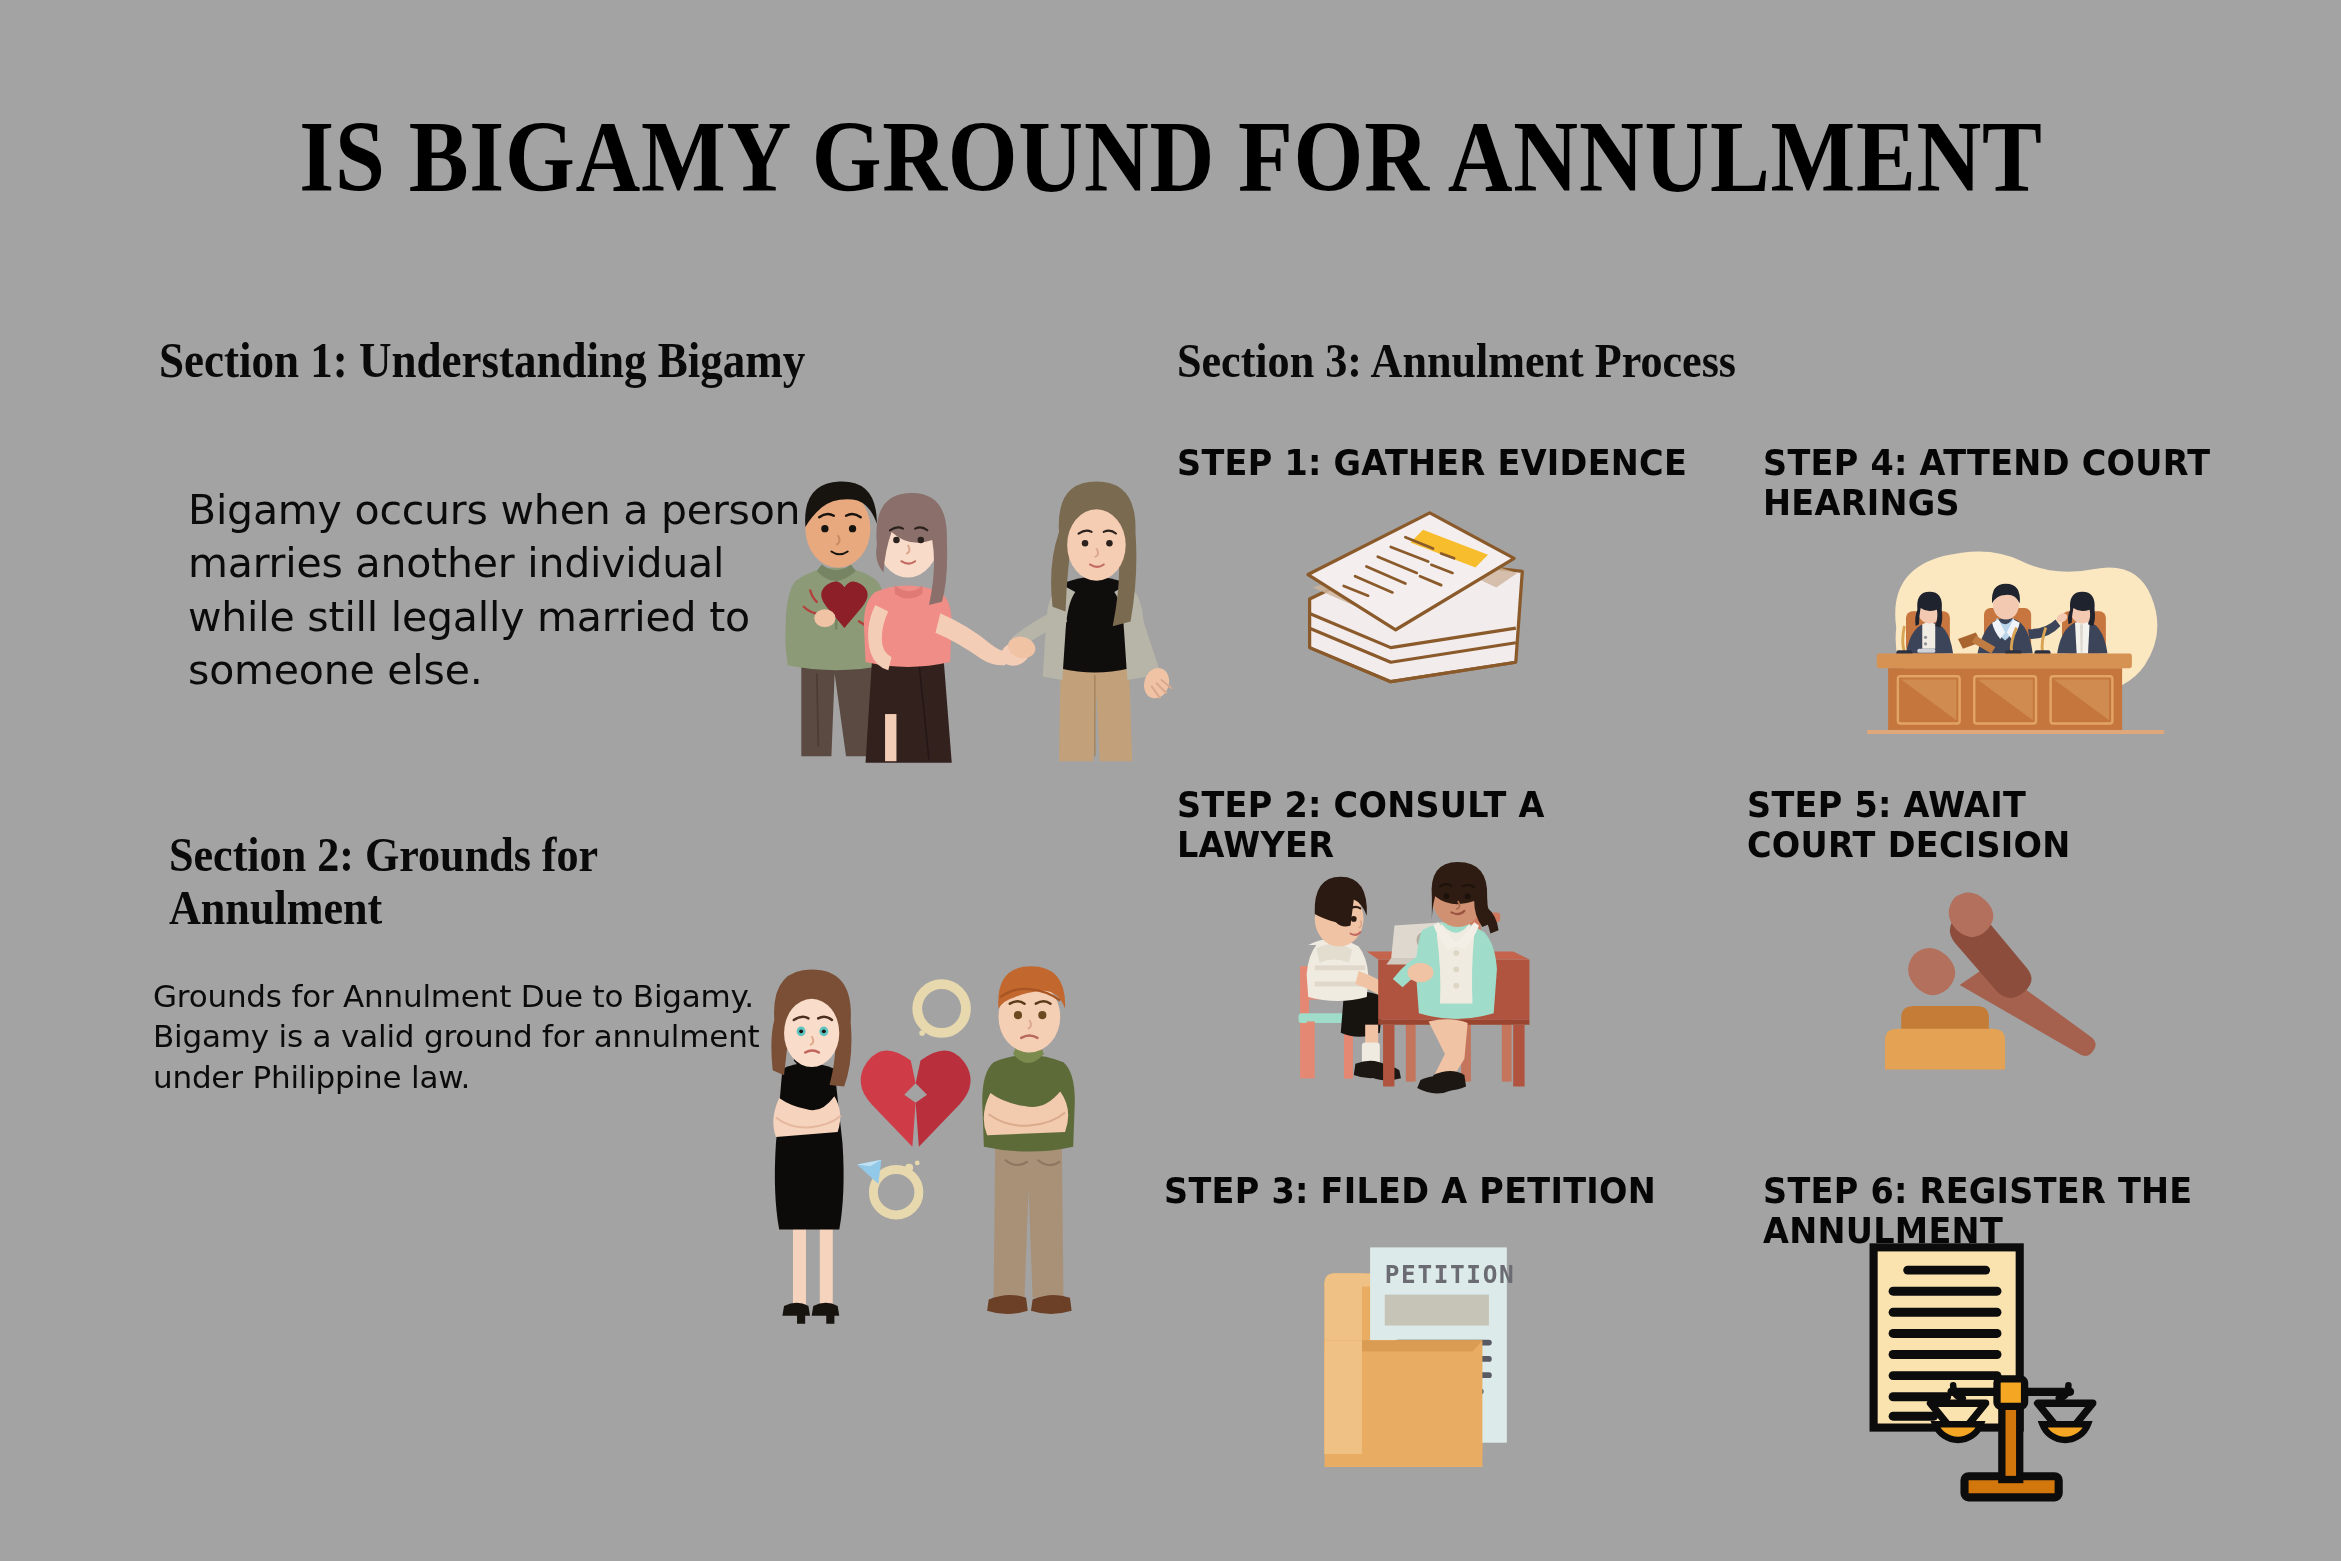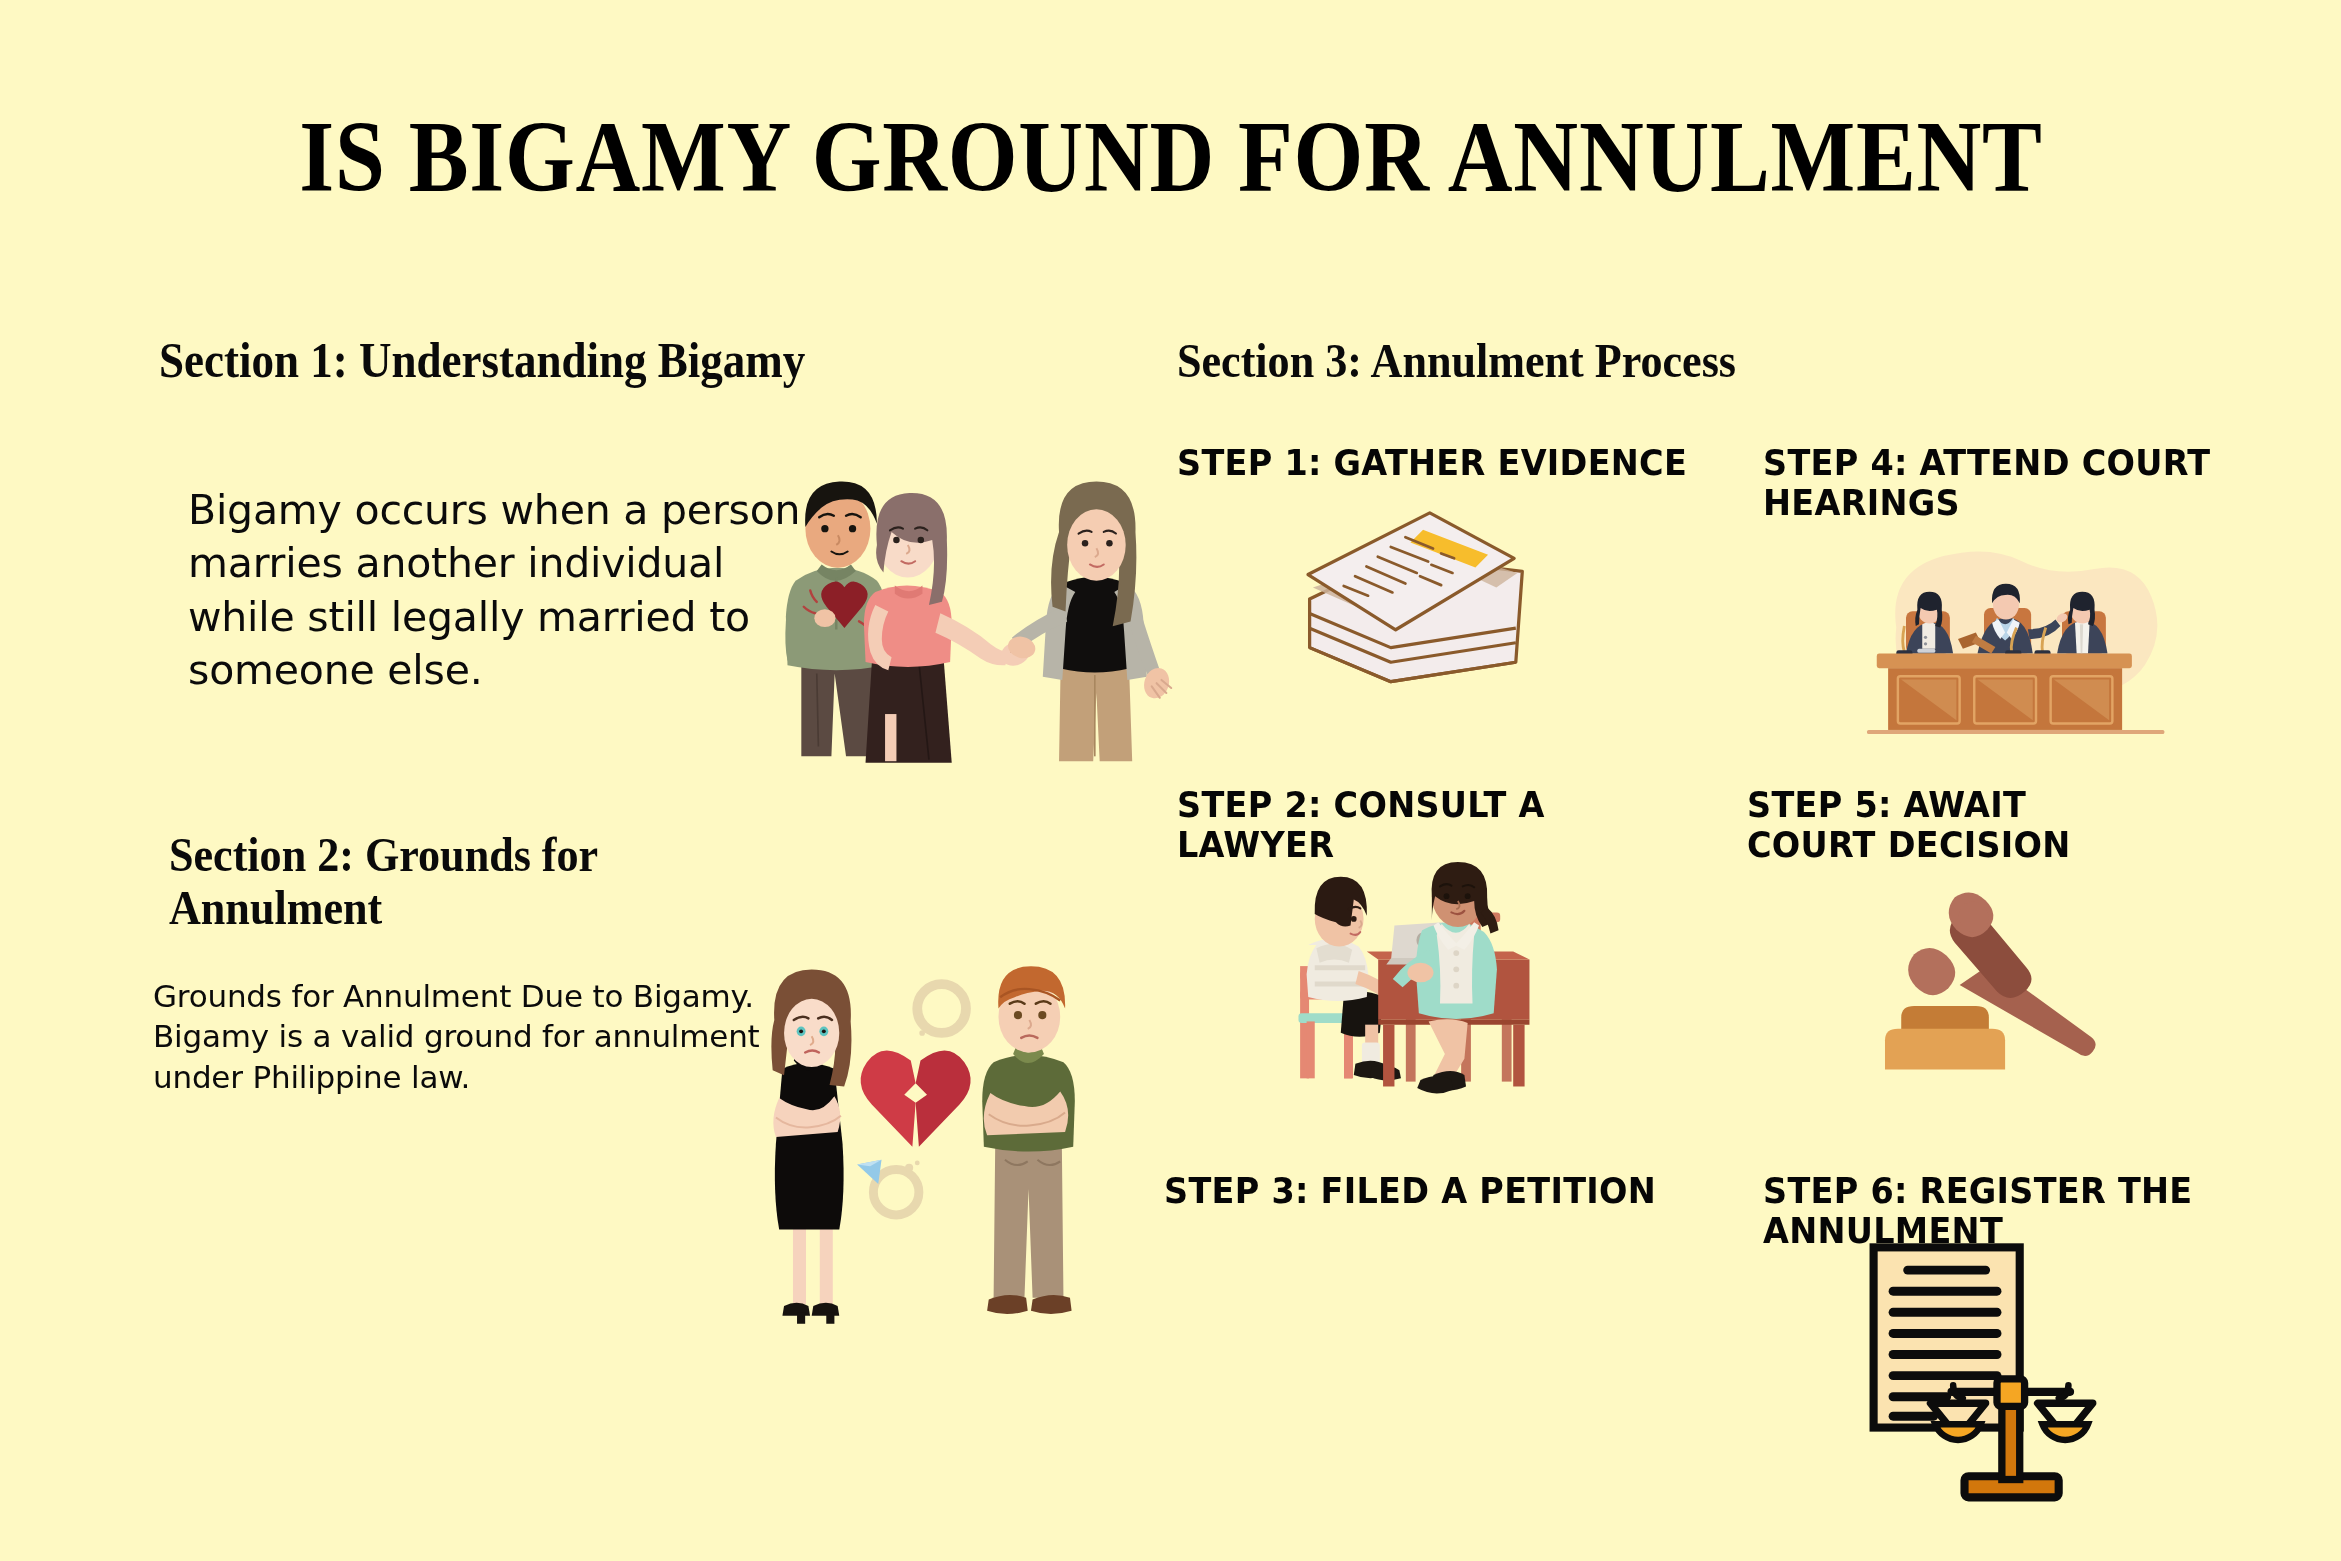--- a/index.html
+++ b/index.html
@@ -11,21 +11,21 @@
     background: #fcefe7;
     font-family: "Liberation Sans", sans-serif;
     overflow: hidden;
     position: relative;
   }
 
   .poster {
     position: relative;
     width: 2342px;
     height: 1561px;
-    background: #fef9c3;
+    background: #a3a3a3;
   }
 
   
   .title {
     position: absolute;
     left: 0;
     top: 106px;
     width: 2342px;
     text-align: center;
     font-family: "Liberation Serif", "DejaVu Serif", serif;
@@ -369,20 +369,43 @@
       <circle cx="244" cy="42" r="3.6" fill="#1c120b"></circle>
       <path d="M210 30 q8 -5 14 -1" stroke="#1c120b" stroke-width="2.6" fill="none" stroke-linecap="round"></path>
       <path d="M238 30 q8 -4 14 1" stroke="#1c120b" stroke-width="2.6" fill="none" stroke-linecap="round"></path>
       <path d="M232 48 q5 8 -2 10" stroke="#a86f52" stroke-width="2.2" fill="none"></path>
       <path d="M224 62 q10 5 16 -2" stroke="#9c5240" stroke-width="2.6" fill="none" stroke-linecap="round"></path>
     </svg>
   </div>
 
   <h3 class="step-title" id="step3-title">STEP 3: FILED A PETITION</h3>
 
+  <div class="art" id="art-petition">
+    <svg viewBox="0 0 270 290" width="220" height="236">
+
+      <path d="M14 58 q0 -12 12 -12 l60 0 l14 16 l96 0 q12 0 12 12 l0 210 l-194 0 z" fill="#e8ad63"></path>
+
+      <path d="M14 58 q0 -12 12 -12 l60 0 l14 16 l-86 0 z" fill="#f0c184"></path>
+      <path d="M60 46 l0 222 l-46 0 l0 -210 q0 -12 12 -12z" fill="#f0c184"></path>
+
+      <rect x="70" y="14" width="168" height="240" fill="#dcebe9"></rect>
+      <text x="88" y="58" font-family="DejaVu Sans Mono, monospace" font-size="30" font-weight="700" fill="#6b6b73" letter-spacing="2">PETITION</text>
+      <rect x="88" y="72" width="128" height="38" fill="#c6c4b7"></rect>
+      <g stroke="#5a5a64" stroke-width="7" stroke-linecap="round" fill="none">
+        <path d="M104 131 L216 131"></path>
+        <path d="M90 151 L216 151"></path>
+        <path d="M90 171 L216 171"></path>
+        <path d="M90 191 L206 191"></path>
+      </g>
+
+      <path d="M14 128 l194 0 l0 140 l-194 0 z" fill="#e8ad63"></path>
+      <path d="M14 128 l194 0 l-12 14 l-182 0 z" fill="#d99c52"></path>
+      <path d="M60 128 l0 140 l-46 0 l0 -140z" fill="#f0c184"></path>
+    </svg>
+  </div>
 
   <h3 class="step-title" id="step4-title">STEP 4: ATTEND COURT HEARINGS</h3>
 
   <div class="art" id="art-court">
     <svg viewBox="0 0 400 270" width="325" height="220">
 
       <path d="M52 132 q-10 -70 58 -88 q56 -14 96 6 q40 20 90 10 q52 -10 70 34 q18 44 -8 84 q-20 30 -70 38 q-60 10 -130 4 q-70 -6 -94 -32 q-16 -18 -12 -56z" fill="#fbe7c0"></path>
 
       <rect x="64" y="112" width="54" height="52" rx="8" fill="#c8763f"></rect>
       <rect x="160" y="108" width="58" height="56" rx="8" fill="#c8763f"></rect>

